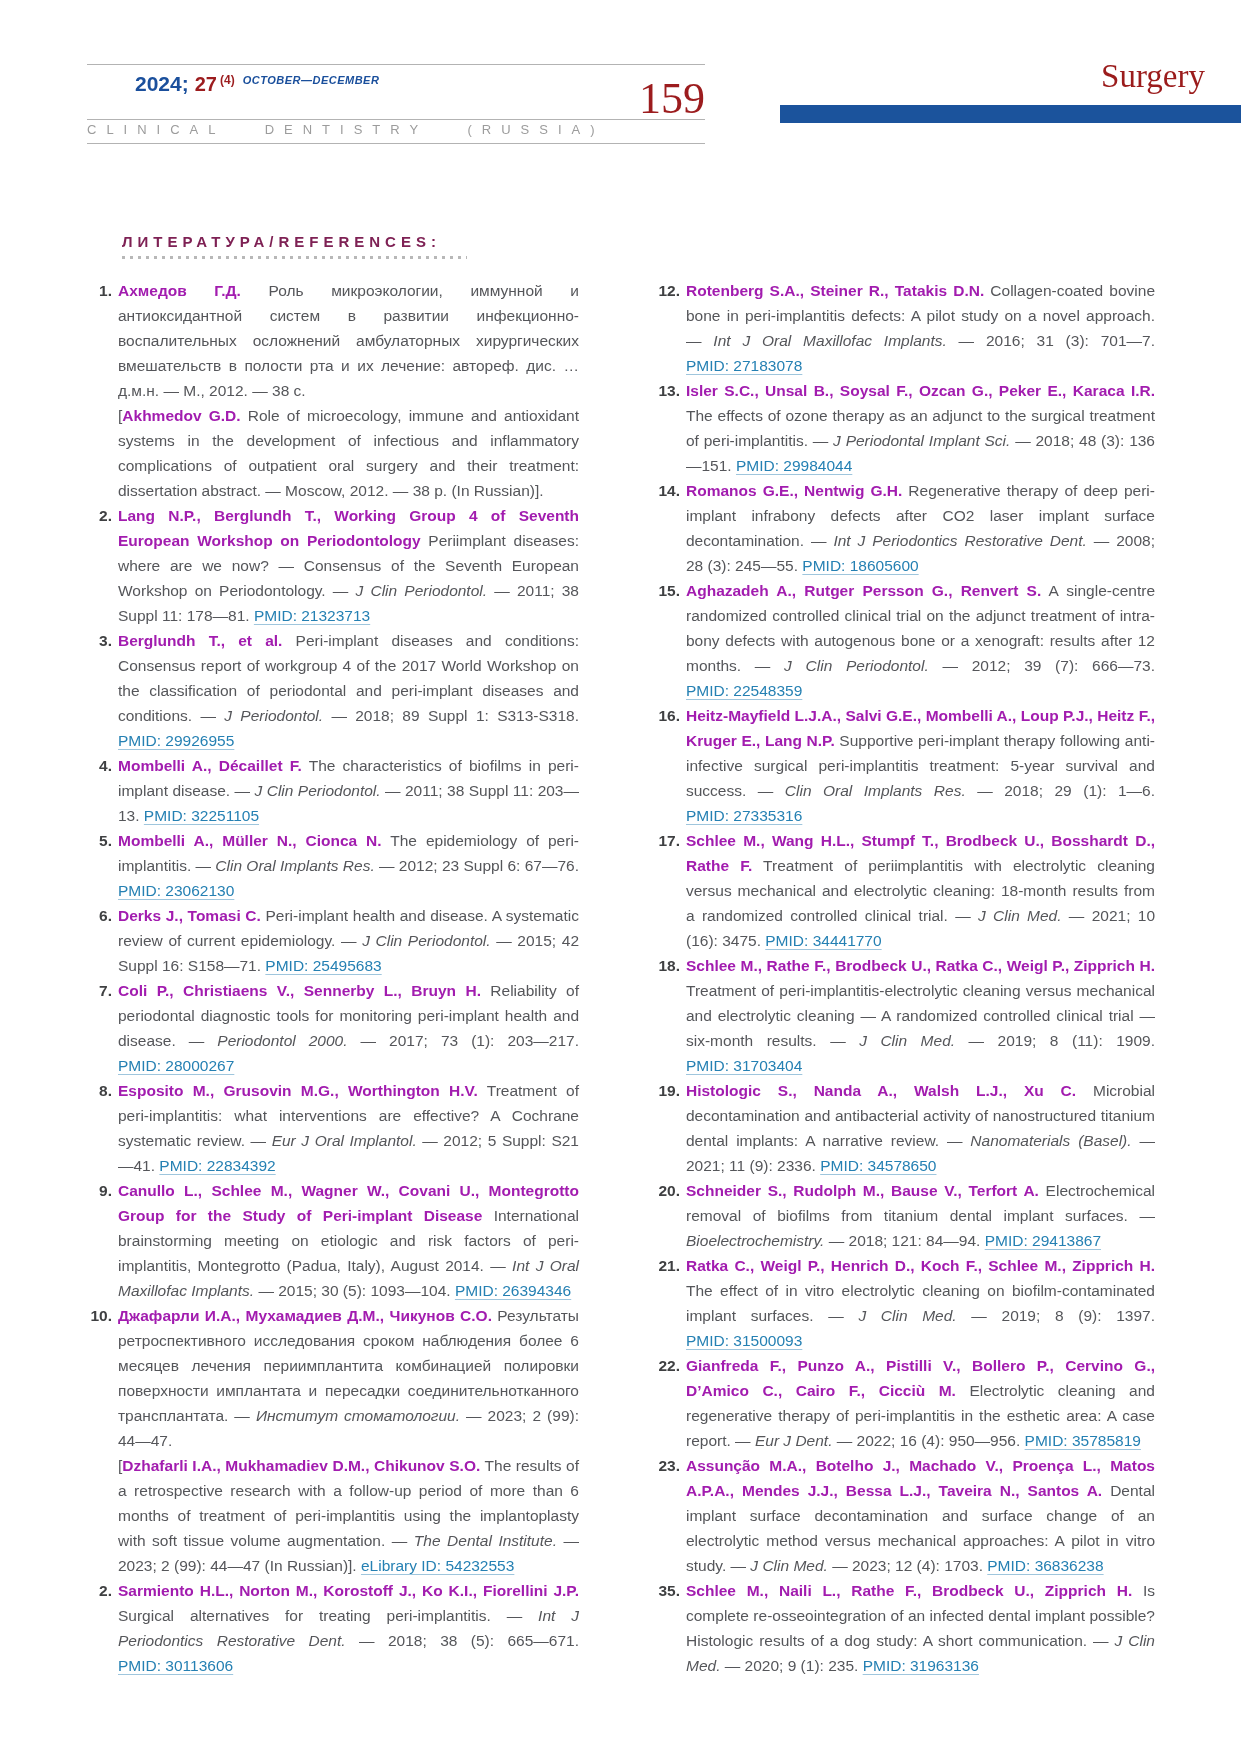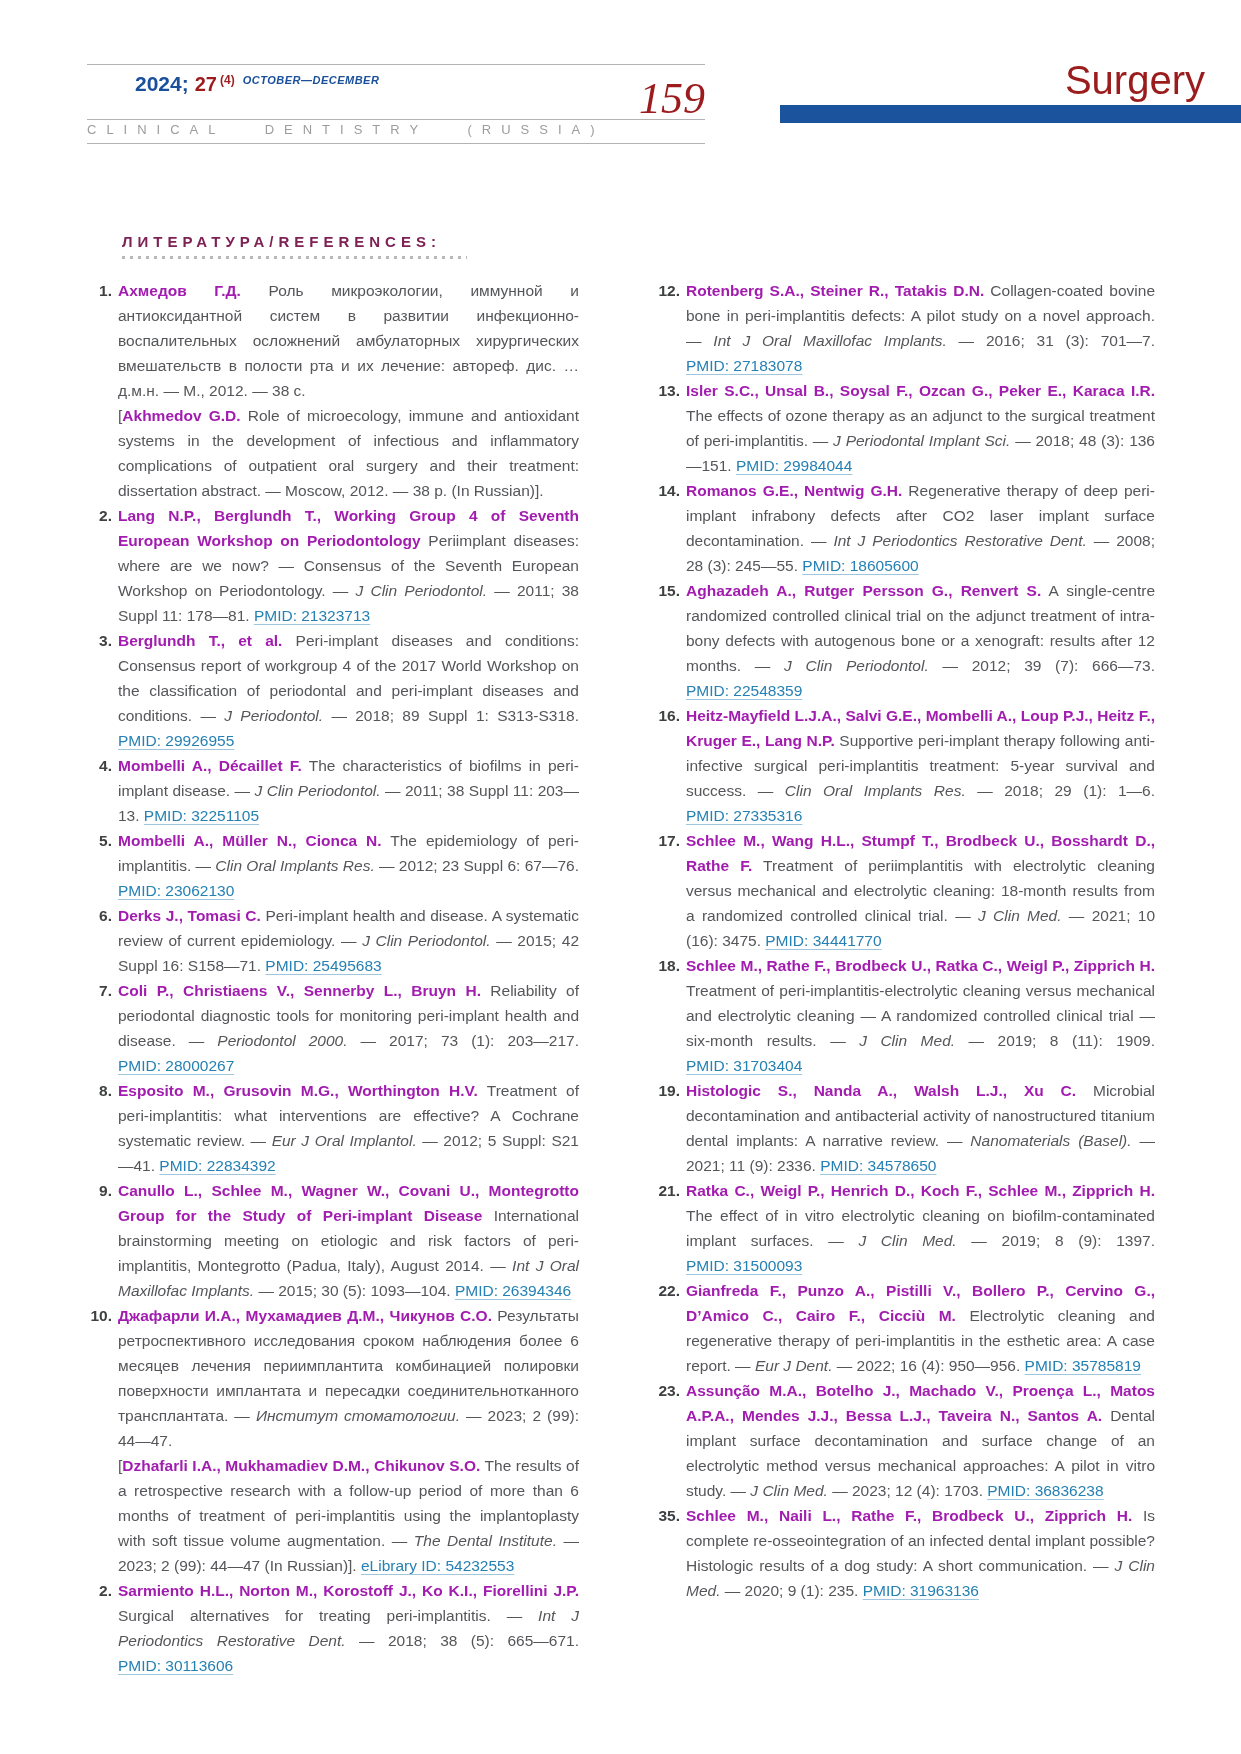--- a/index.html
+++ b/index.html
@@ -14,29 +14,29 @@
   
   #issue-line{
     position:absolute;left:87px;top:72px;white-space:nowrap;
   }
   .year{font-size:21px;font-weight:bold;color:#1a4f9c;margin-left:48px;}
   .volume{font-size:20px;font-weight:bold;color:#9c1c1e;margin-left:6px;}
   .issue{font-size:12px;font-weight:bold;color:#9c1c1e;position:relative;top:-7px;margin-left:3px;}
   .months{font-size:11px;font-weight:bold;font-style:italic;color:#1a4f9c;letter-spacing:0.5px;position:relative;top:-7px;margin-left:8px;}
   #page-number{
     position:absolute;top:76px;left:87px;width:618px;text-align:right;
-    font-family:"Liberation Serif",serif;font-size:44px;line-height:46px;color:#9c1c1e;font-style:italic;
+    font-family:"Liberation Serif",serif;font-size:44px;line-height:46px;color:#9c1c1e;
   }
   #journal-name{
     position:absolute;left:87px;top:122px;width:618px;overflow:hidden;white-space:nowrap;
     font-size:13px;color:#9c9c9c;letter-spacing:10px;word-spacing:26px;
   }
   #section-title{
     position:absolute;top:58px;right:36px;
-    font-family:Liberation Sans, sans-serif;font-size:40px;color:#9b1c1c;
+    font-family:Liberation Serif, serif;font-size:33px;color:#9b1c1c;
   }
   #section-bar{
     position:absolute;left:780px;right:0;top:105px;height:18px;background:#1b539c;
   }
   
   #refs-heading-wrap{position:absolute;left:98px;top:233px;margin-left:24px;}
   #refs-heading{
     font-size:15px;font-weight:bold;color:#7e2154;letter-spacing:5px;white-space:nowrap;
   }
   #refs-dots{
@@ -105,18 +105,19 @@
 <div id="refs-right" class="refs-col">
   <ul class="refs" id="refs-list-right">
       <li><span class="ref-num">12.</span><b class="ref-authors">Rotenberg S.A., Steiner R., Tatakis D.N.</b><span> Collagen-coated bovine bone in peri-implantitis defects: A pilot study on a novel approach. — </span><i class="ref-journal">Int J Oral Maxillofac Implants.</i><span> — 2016; 31 (3): 701—7. </span><a class="ref-link" href="#">PMID: 27183078</a></li>
       <li><span class="ref-num">13.</span><b class="ref-authors">Isler S.C., Unsal B., Soysal F., Ozcan G., Peker E., Karaca I.R.</b><span> The effects of ozone therapy as an adjunct to the surgical treatment of peri-implantitis. — </span><i class="ref-journal">J Periodontal Implant Sci.</i><span> — 2018; 48 (3): 136—151. </span><a class="ref-link" href="#">PMID: 29984044</a></li>
       <li><span class="ref-num">14.</span><b class="ref-authors">Romanos G.E., Nentwig G.H.</b><span> Regenerative therapy of deep peri-implant infrabony defects after CO2 laser implant surface decontamination. — </span><i class="ref-journal">Int J Periodontics Restorative Dent.</i><span> — 2008; 28 (3): 245—55. </span><a class="ref-link" href="#">PMID: 18605600</a></li>
       <li><span class="ref-num">15.</span><b class="ref-authors">Aghazadeh A., Rutger Persson G., Renvert S.</b><span> A single-centre randomized controlled clinical trial on the adjunct treatment of intra-bony defects with autogenous bone or a xenograft: results after 12 months. — </span><i class="ref-journal">J Clin Periodontol.</i><span> — 2012; 39 (7): 666—73. </span><a class="ref-link" href="#">PMID: 22548359</a></li>
       <li><span class="ref-num">16.</span><b class="ref-authors">Heitz-Mayfield L.J.A., Salvi G.E., Mombelli A., Loup P.J., Heitz F., Kruger E., Lang N.P.</b><span> Supportive peri-implant therapy following anti-infective surgical peri-implantitis treatment: 5-year survival and success. — </span><i class="ref-journal">Clin Oral Implants Res.</i><span> — 2018; 29 (1): 1—6. </span><a class="ref-link" href="#">PMID: 27335316</a></li>
       <li><span class="ref-num">17.</span><b class="ref-authors">Schlee M., Wang H.L., Stumpf T., Brodbeck U., Bosshardt D., Rathe F.</b><span> Treatment of periimplantitis with electrolytic cleaning versus mechanical and electrolytic cleaning: 18-month results from a randomized controlled clinical trial. — </span><i class="ref-journal">J Clin Med.</i><span> — 2021; 10 (16): 3475. </span><a class="ref-link" href="#">PMID: 34441770</a></li>
       <li><span class="ref-num">18.</span><b class="ref-authors">Schlee M., Rathe F., Brodbeck U., Ratka C., Weigl P., Zipprich H.</b><span> Treatment of peri-implantitis-electrolytic cleaning versus mechanical and electrolytic cleaning — A randomized controlled clinical trial — six-month results. — </span><i class="ref-journal">J Clin Med.</i><span> — 2019; 8 (11): 1909. </span><a class="ref-link" href="#">PMID: 31703404</a></li>
       <li><span class="ref-num">19.</span><b class="ref-authors">Histologic S., Nanda A., Walsh L.J., Xu C.</b><span> Microbial decontamination and antibacterial activity of nanostructured titanium dental implants: A narrative review. — </span><i class="ref-journal">Nanomaterials (Basel).</i><span> — 2021; 11 (9): 2336. </span><a class="ref-link" href="#">PMID: 34578650</a></li>
+      <li><span class="ref-num">20.</span><b class="ref-authors">Schneider S., Rudolph M., Bause V., Terfort A.</b><span> Electrochemical removal of biofilms from titanium dental implant surfaces. — </span><i class="ref-journal">Bioelectrochemistry.</i><span> — 2018; 121: 84—94. </span><a class="ref-link" href="#">PMID: 29413867</a></li>
       <li><span class="ref-num">21.</span><b class="ref-authors">Ratka C., Weigl P., Henrich D., Koch F., Schlee M., Zipprich H.</b><span> The effect of in vitro electrolytic cleaning on biofilm-contaminated implant surfaces. — </span><i class="ref-journal">J Clin Med.</i><span> — 2019; 8 (9): 1397. </span><a class="ref-link" href="#">PMID: 31500093</a></li>
       <li><span class="ref-num">22.</span><b class="ref-authors">Gianfreda F., Punzo A., Pistilli V., Bollero P., Cervino G., D’Amico C., Cairo F., Cicciù M.</b><span> Electrolytic cleaning and regenerative therapy of peri-implantitis in the esthetic area: A case report. — </span><i class="ref-journal">Eur J Dent.</i><span> — 2022; 16 (4): 950—956. </span><a class="ref-link" href="#">PMID: 35785819</a></li>
       <li><span class="ref-num">23.</span><b class="ref-authors">Assunção M.A., Botelho J., Machado V., Proença L., Matos A.P.A., Mendes J.J., Bessa L.J., Taveira N., Santos A.</b><span> Dental implant surface decontamination and surface change of an electrolytic method versus mechanical approaches: A pilot in vitro study. — </span><i class="ref-journal">J Clin Med.</i><span> — 2023; 12 (4): 1703. </span><a class="ref-link" href="#">PMID: 36836238</a></li>
       <li><span class="ref-num">35.</span><b class="ref-authors">Schlee M., Naili L., Rathe F., Brodbeck U., Zipprich H.</b><span> Is complete re-osseointegration of an infected dental implant possible? Histologic results of a dog study: A short communication. — </span><i class="ref-journal">J Clin Med.</i><span> — 2020; 9 (1): 235. </span><a class="ref-link" href="#">PMID: 31963136</a></li>
     </ul>
 </div>
 
 </body></html>

